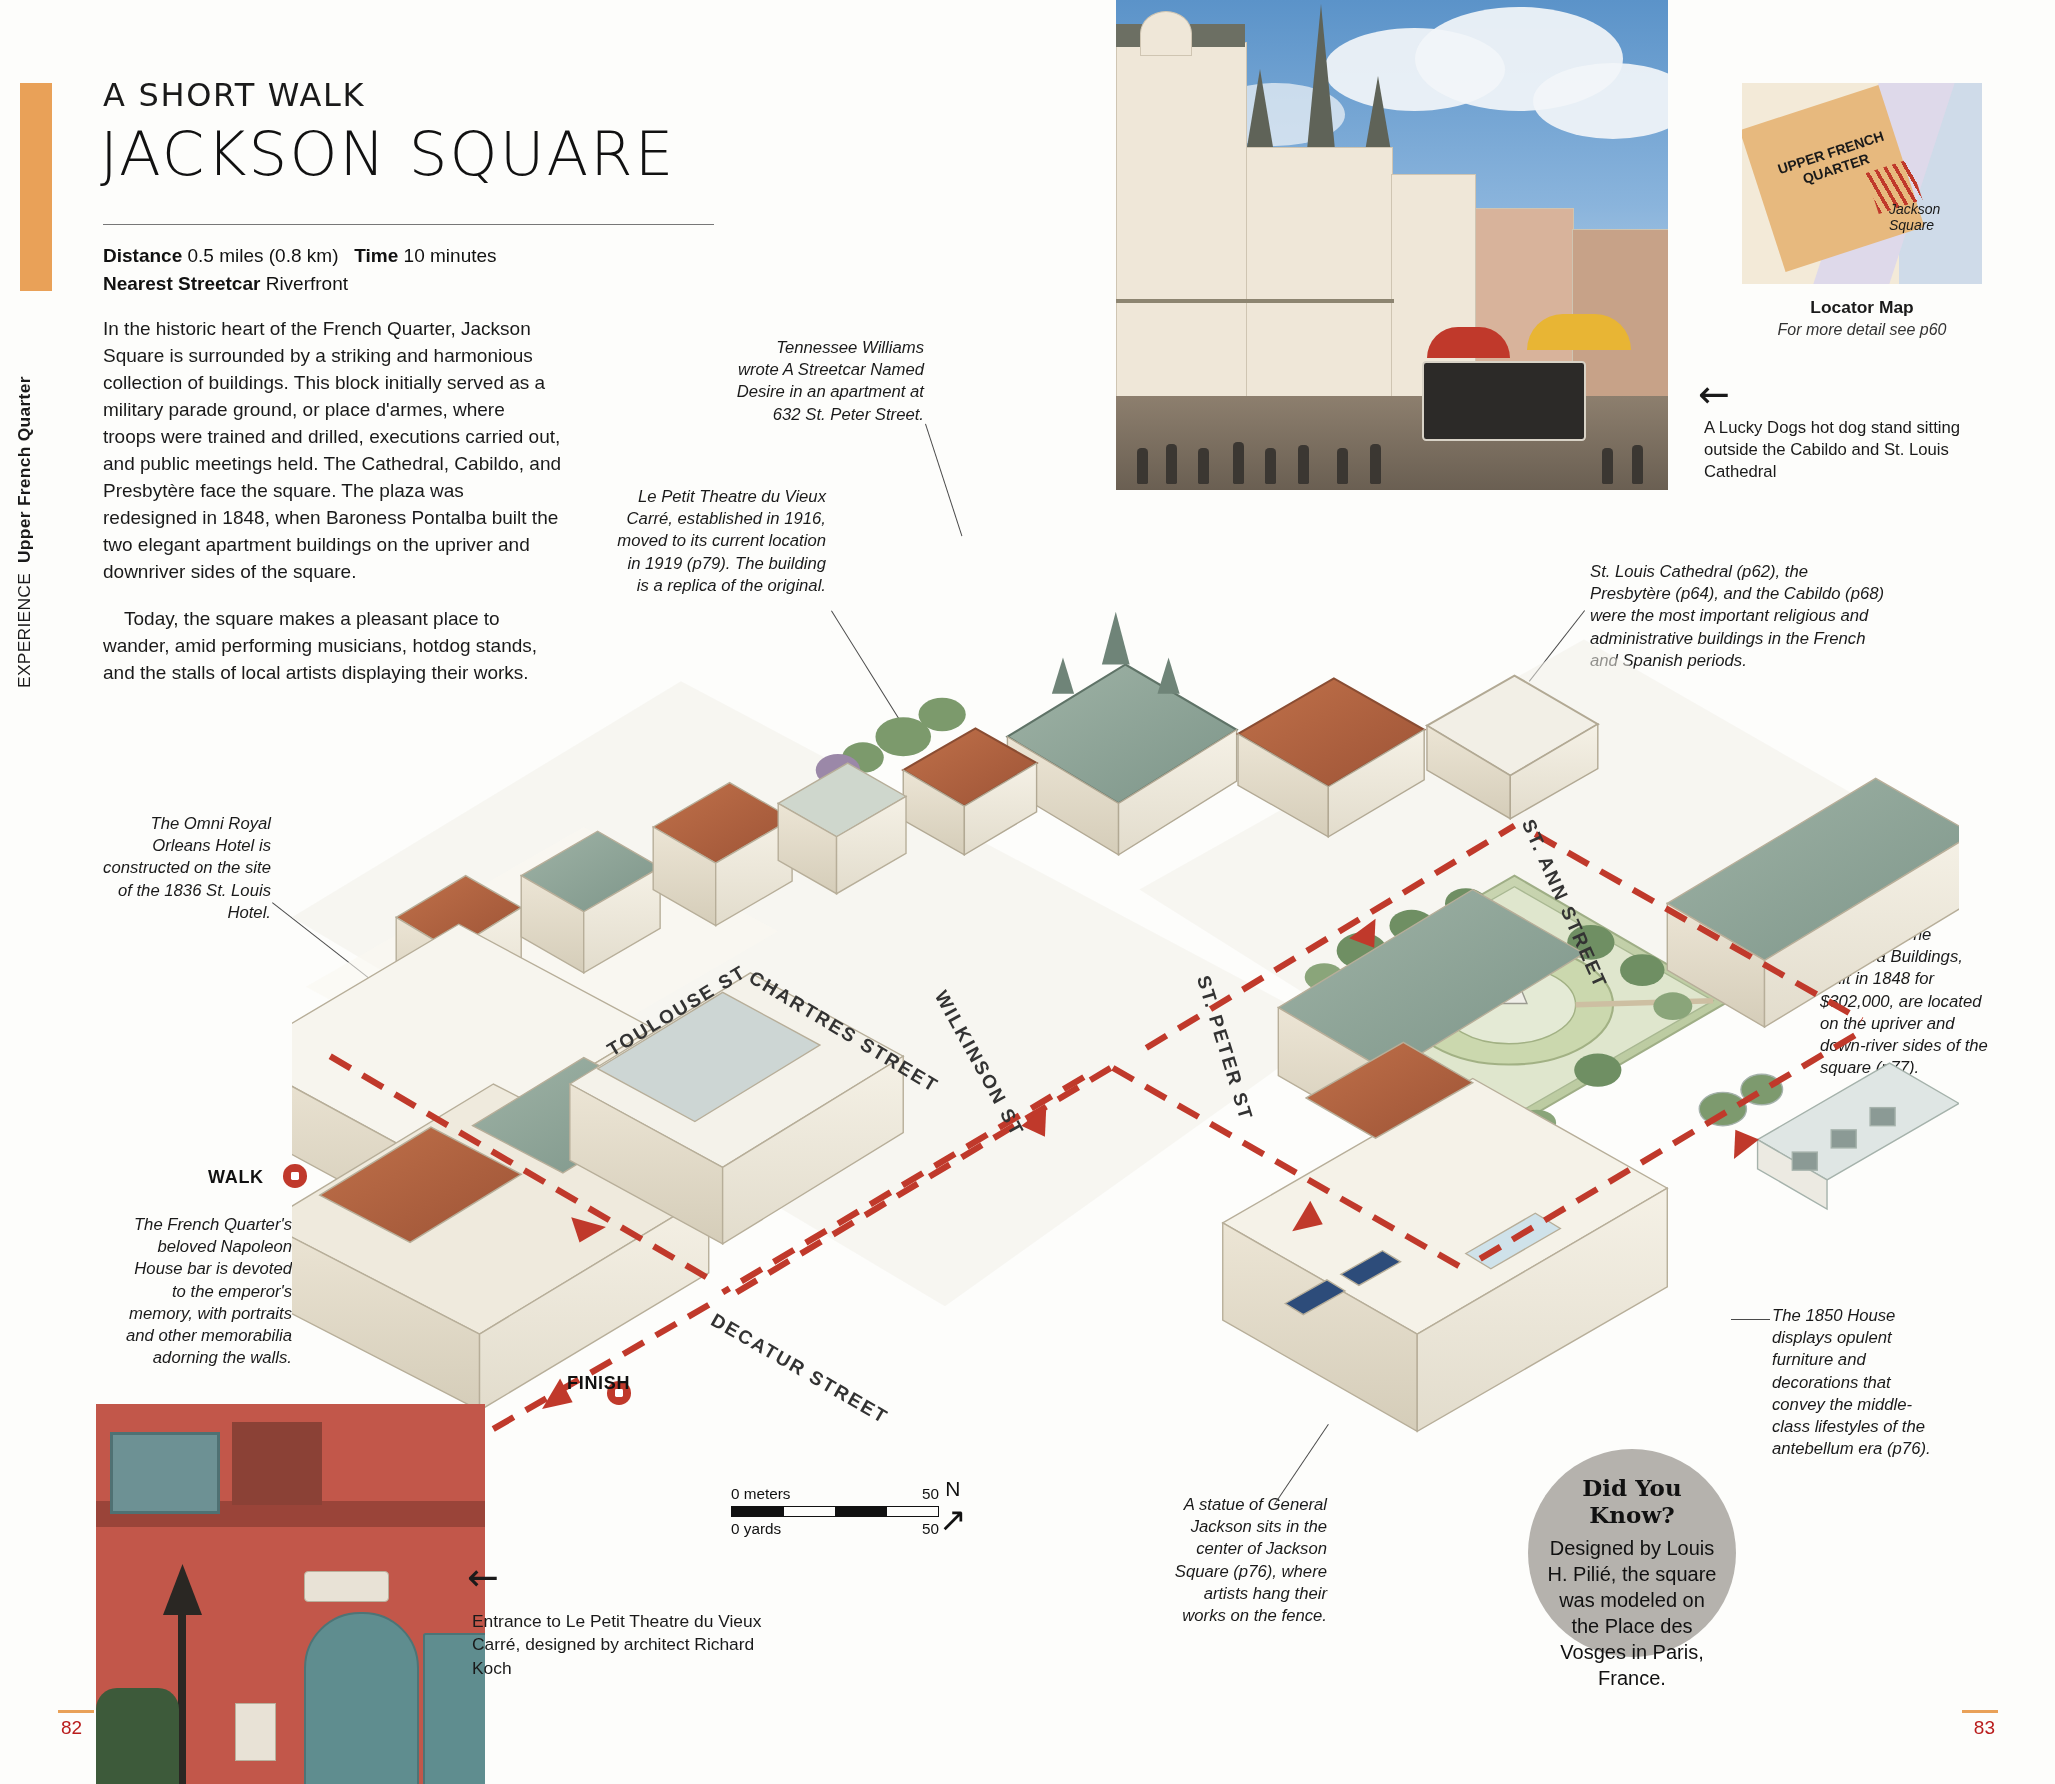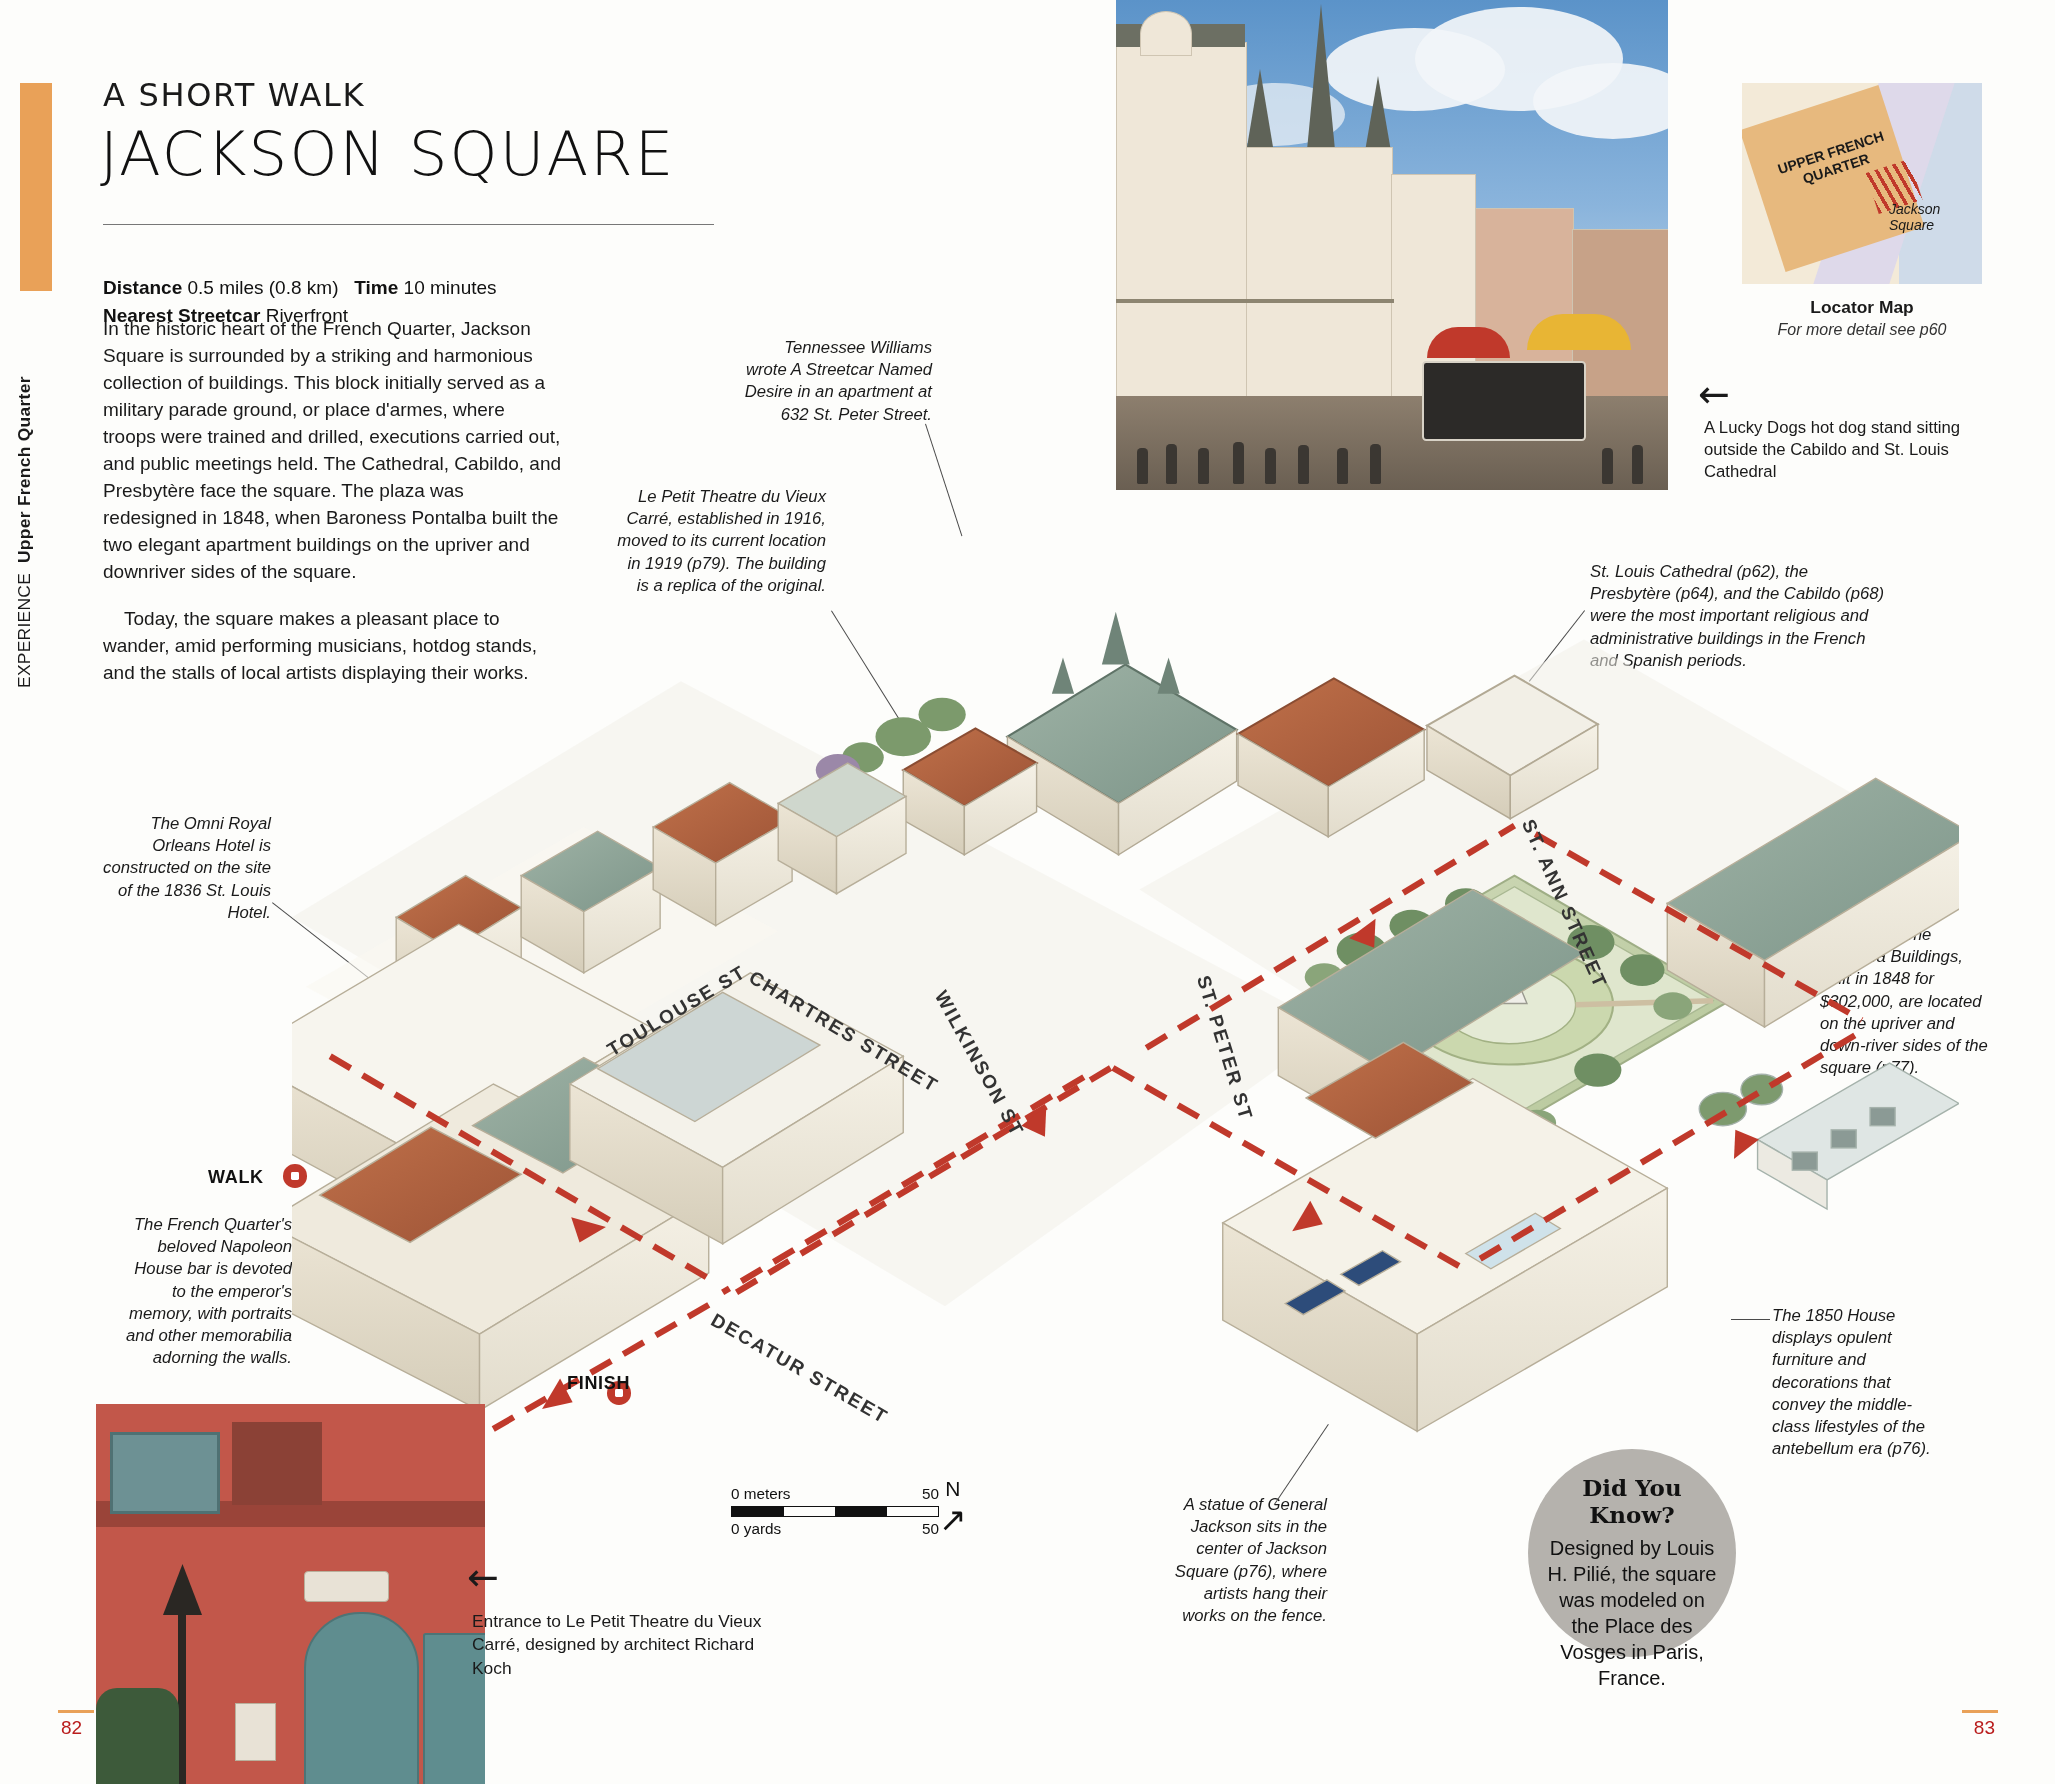--- a/index.html
+++ b/index.html
@@ -76,21 +76,20 @@
     background: #777;
   }
   .meta {
     position: absolute;
     left: 103px;
     top: 242px;
     width: 625px;
     font-size: 19px;
     line-height: 1.45;
     color: #111;
-    margin-top: 32px;
   }
   .meta b { font-weight: 700; }
   .intro {
     position: absolute;
     left: 103px;
     top: 316px;
     width: 459px;
     font-size: 19px;
     line-height: 1.42;
     color: #1a1a1a;
@@ -347,21 +346,21 @@
     <div class="loc-hatch"></div>
     <div class="loc-t1">UPPER FRENCH QUARTER</div>
     <div class="loc-t2">Jackson Square</div>
   </div>
   <div class="loc-cap">Locator Map</div>
   <div class="loc-sub">For more detail see p60</div>
 
   <div class="arrow-left" style="left:1698px;top:375px;">←</div>
   <div class="ann" style="left:1704px;top:417px;width:278px;">A Lucky Dogs hot dog stand sitting outside the Cabildo and St. Louis Cathedral</div>
 
-  <div class="ann right ital" style="left:736px;top:337px;width:188px;margin-left:8px;">
+  <div class="ann right ital" style="left:736px;top:337px;width:188px;">
     <span>Tennessee Williams wrote A Streetcar Named Desire in an apartment at 632 St. Peter Street.</span>
   </div>
   <div class="leader" style="left:925px;top:424px;width:1.4px;height:118px;transform:rotate(-18deg);transform-origin:top left;"></div>
 
   <div class="ann right ital" style="left:611px;top:486px;width:215px;">
     <span>Le Petit Theatre du Vieux Carré, established in 1916, moved to its current location in 1919 (p79). The building is a replica of the original.</span>
   </div>
   <div class="leader" style="left:831px;top:611px;width:1.4px;height:132px;transform:rotate(-32deg);transform-origin:top left;"></div>
 
   <div class="ann ital" style="left:1590px;top:561px;width:299px;">

